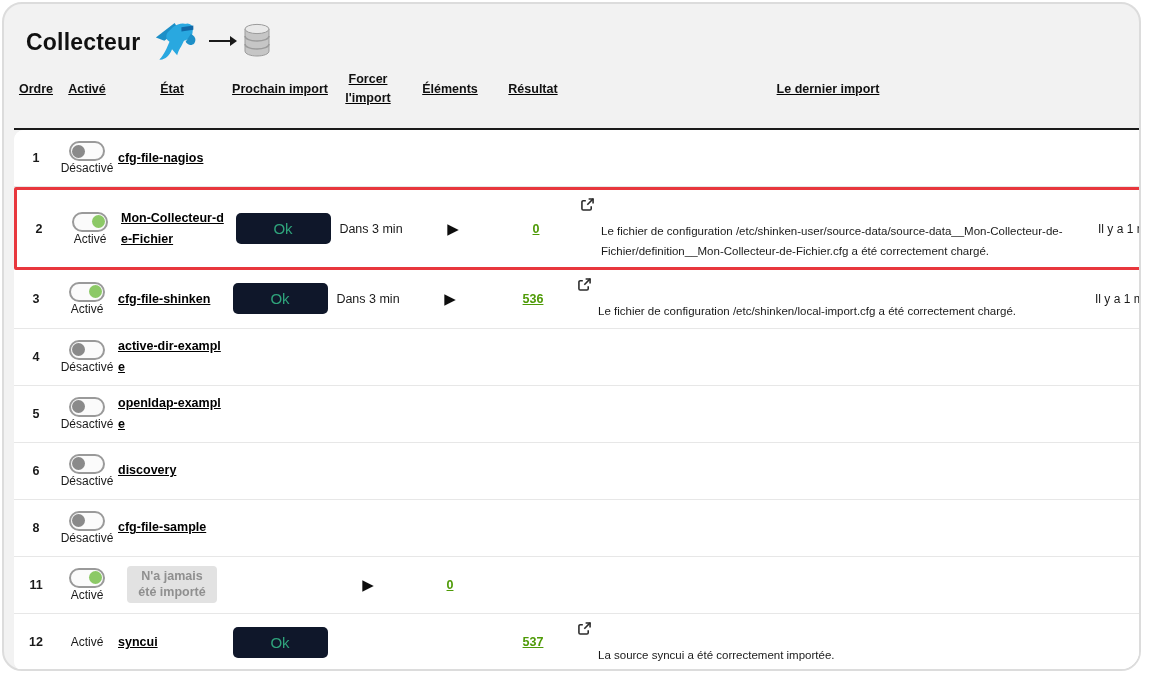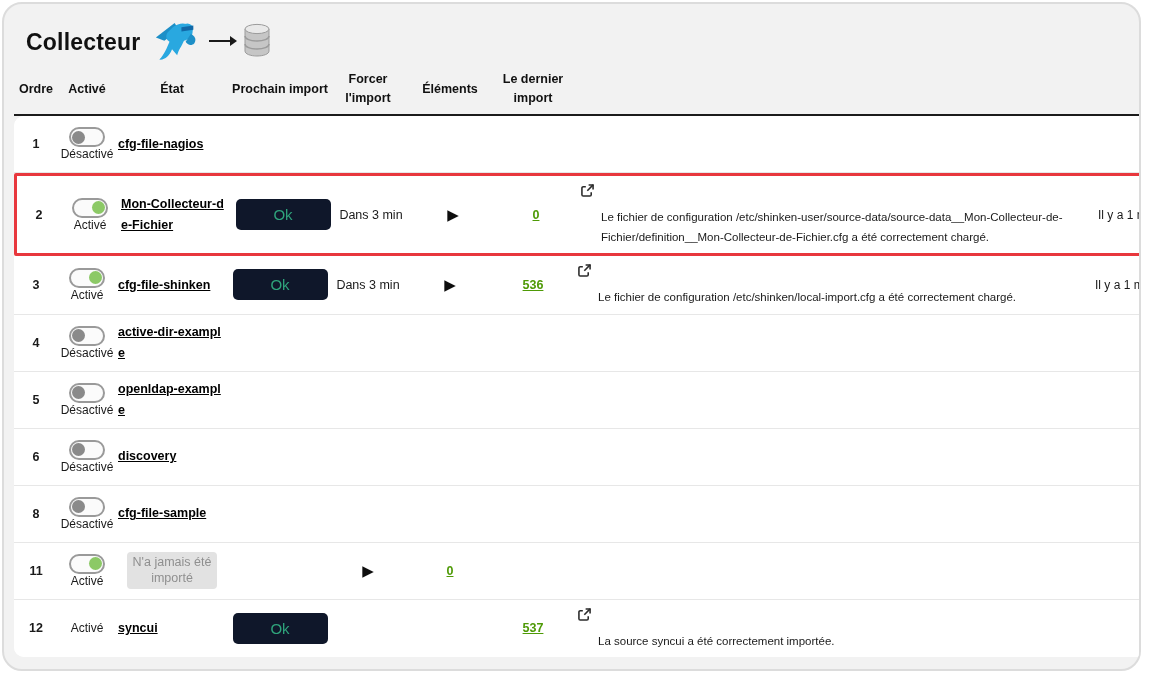--- a/index.html
+++ b/index.html
@@ -12,21 +12,21 @@
   
   .title-bar { display: flex; align-items: center; gap: 8px; padding: 18px 12px 6px 12px; height: 64px; }
   .page-title { font-size: 23px; font-weight: 700; color: #111; letter-spacing: .2px; }
   .logo-group { display: flex; align-items: center; gap: 4px; margin-left: 4px; }
   
   .grid {
     display: grid;
     grid-template-columns: 44px 58px 112px 104px 72px 92px 74px 516px 76px;
     width: 1148px;
   }
-  .thead { padding: 2px 0 6px 0; }
+  .thead { padding: 2px 0 20px 0; text-decoration: underline; }
   .th {
     font-size: 12.5px; font-weight: 700; color: #111; text-align: center;
     display: flex; align-items: center; justify-content: center; line-height: 1.5; min-height: 38px;
   }
   .header-line { width: 1148px; height: 2px; background: #1b1b1b; }
   
   .card {
     width: 1148px; background: #ffffff; border-radius: 10px;
     overflow: hidden; margin-bottom: 8px;
   }
@@ -50,21 +50,21 @@
   }
   .badge { display: none; }
   .badge.ok {
     display: flex; align-items: center; justify-content: center;
     width: 95px; height: 31px; border-radius: 5px;
     background: #0f172a; color: #2fa47c; font-size: 15px;
   }
   .badge.never {
     display: flex; align-items: center; justify-content: center; text-align: center;
     width: 90px; min-height: 33px; border-radius: 4px; line-height: 1.25;
-    background: #e2e2e2; color: #8f8f8f; font-size: 12.5px; padding: 3px 4px;
+    background: #e2e2e2; color: #8f8f8f; font-size: 12.5px; padding: 3px 4px; font-weight: bold;
   }
   .play { font-size: 15px; color: #0d0d0d; cursor: pointer; line-height: 1; display: none; }
   .play.visible { display: inline; }
   .elem-link { display: none; font-size: 12.5px; font-weight: 700; color: #4e9a06; text-decoration: underline; cursor: pointer; }
   .elem-link.visible { display: inline; }
   .c-result { justify-content: flex-start; align-items: flex-start; gap: 7px; padding-left: 8px; display: flex; }
   .ext { flex: 0 0 auto; margin-top: 2px; cursor: pointer; display: none; }
   .result-text { font-size: 11.5px; color: #1a1a1a; line-height: 1.7; max-width: 488px; overflow-wrap: anywhere; display: none; margin-top: 26px; }
   .has-result .ext, .has-result .result-text { display: inline-block; }
   .c-last { font-size: 12px; }
@@ -103,20 +103,21 @@
     </span>
   </div>
 
   <div class="grid thead">
     <div class="th">Ordre</div>
     <div class="th">Activé</div>
     <div class="th">État</div>
     <div class="th">Prochain import</div>
     <div class="th">Forcer l'import</div>
     <div class="th">Éléments</div>
+    <div class="th">Résultat</div>
     <div class="th">Le dernier import</div>
   </div>
 
   <div class="header-line"></div>
 
   <div class="card" id="rows-container">
       <div class="row grid">
     <div class="cell c-ordre">1</div>
     <div class="cell c-active">
       <span class="toggle">

